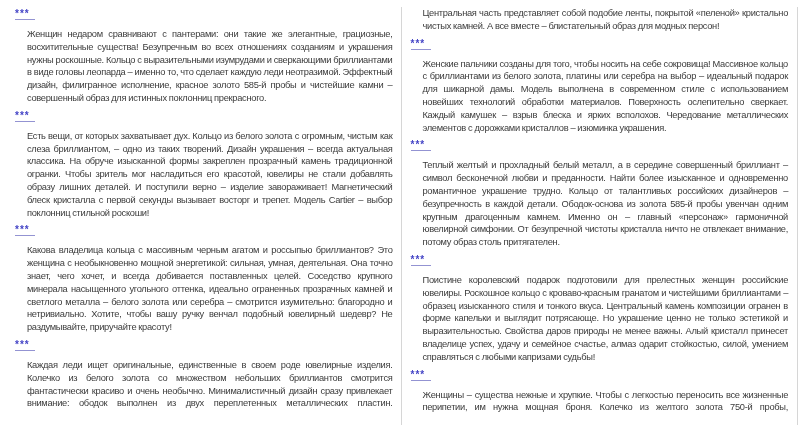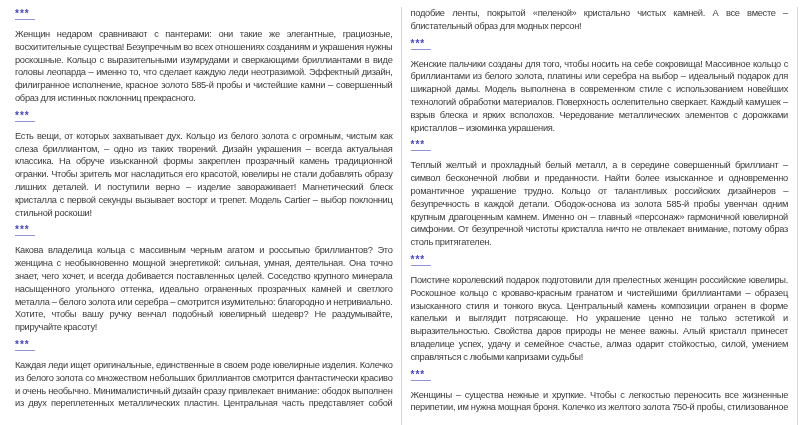--- a/index.html
+++ b/index.html
@@ -25,21 +25,21 @@
     font-size: 9.3px;
     line-height: 12.8px;
     letter-spacing: -0.3px;
     color: #3b3b3b;
     text-align: justify;
     hyphens: auto;
     -webkit-hyphens: auto;
     word-spacing: -0.2px;
   }
   .cols p {
-    margin: 0 0 6px 0;
+    margin: 0 0 6px 12px;
   }
   a.sep {
     display: block;
     width: 18px;
     margin: 2px 0 8px 0;
     padding: 0 2px 1px 0;
     color: #4444c6;
     font-weight: 700;
     font-size: 10px;
     line-height: 9px;

